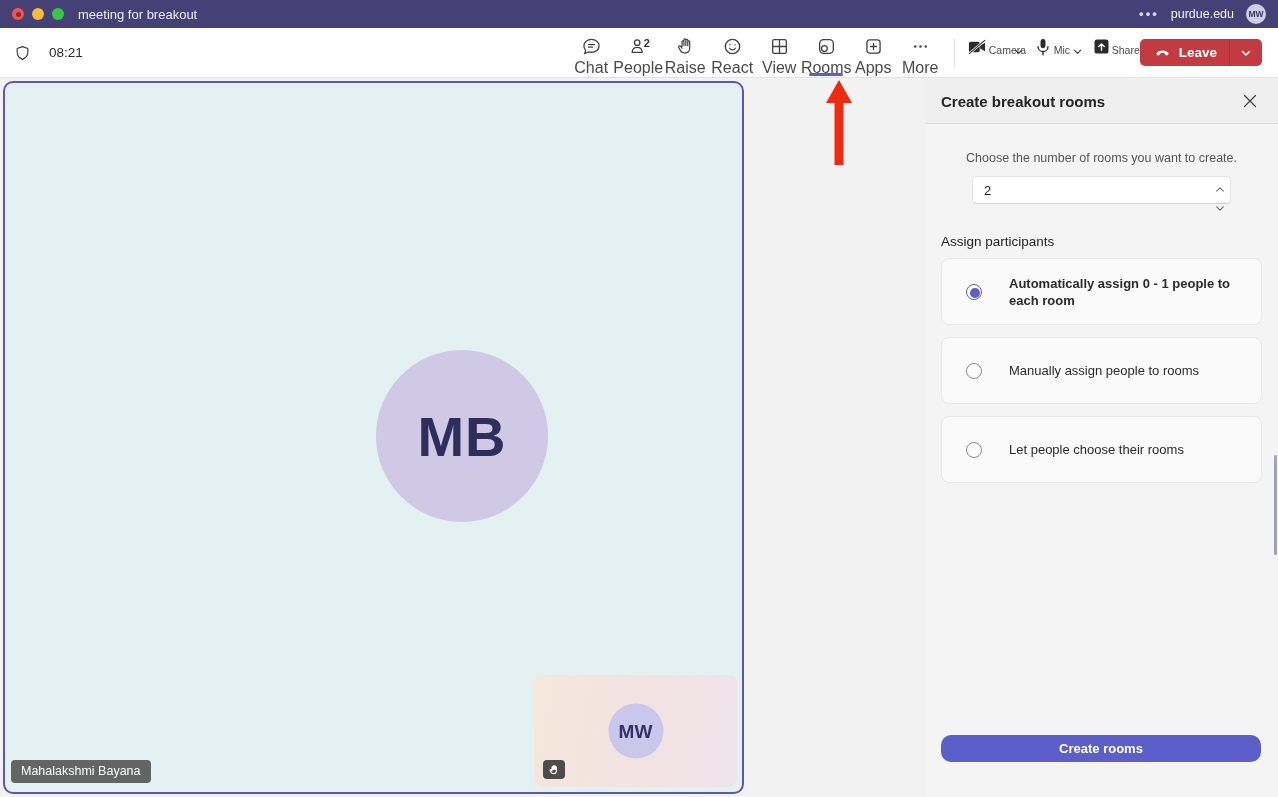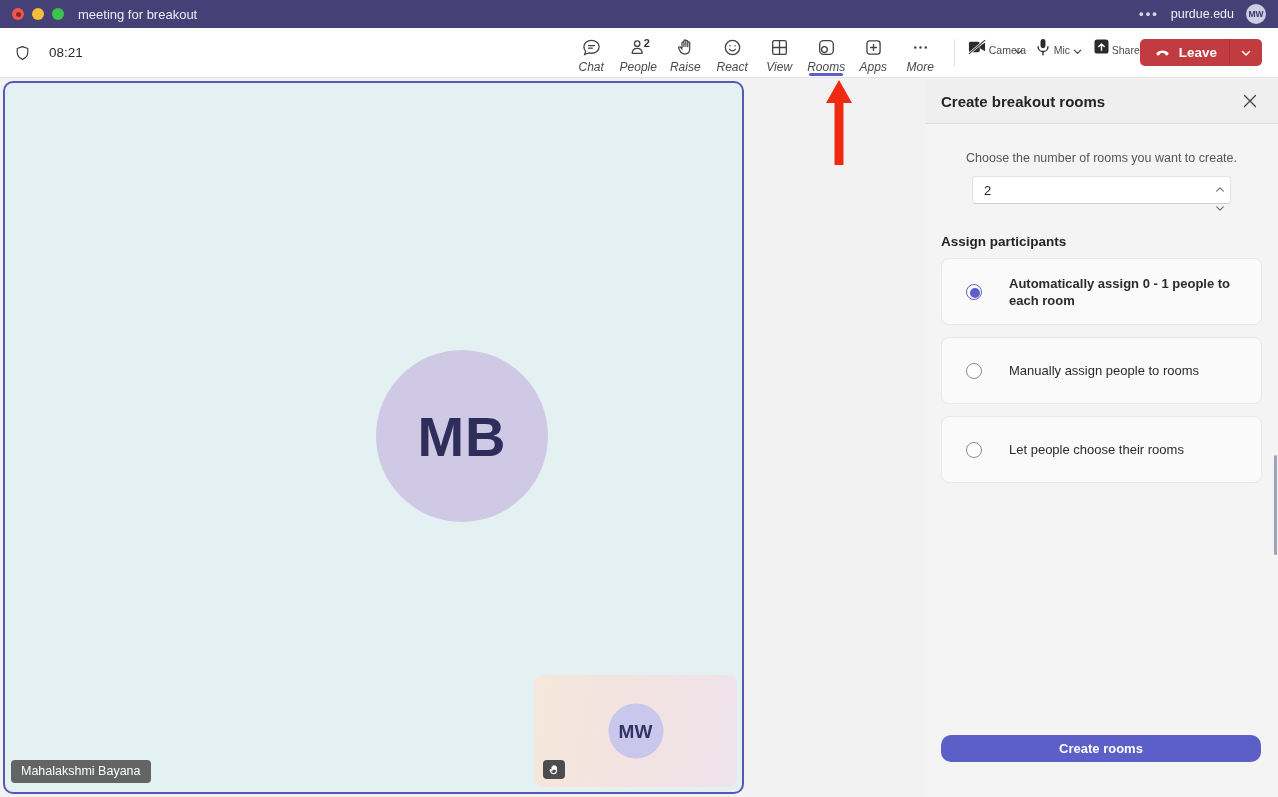--- a/index.html
+++ b/index.html
@@ -24,21 +24,21 @@
   .tb-avatar { width:20px; height:20px; border-radius:50%; background:#cfcce6; color:#3a3764;
     font-size:8.5px; font-weight:700; display:flex; align-items:center; justify-content:center; }
 
   
   .toolbar { position:absolute; top:28px; left:0; right:0; height:50px; background:#fff;
     border-bottom:1px solid #e3e3e3; display:flex; align-items:stretch; padding:0 16px 0 14px; }
   .timer { display:flex; align-items:center; gap:18px; font-size:13.5px; color:#2b2b2b; }
   .tb-item { position:relative; width:47px; display:flex; flex-direction:column; align-items:center;
     justify-content:flex-start; padding-top:8px; cursor:pointer; }
   .tb-item .ic { height:22px; display:flex; align-items:center; justify-content:center; }
-  .tb-item .lbl { font-size:12px; color:#4a4a4a; margin-top:2px; white-space:nowrap;font-style:italic; }
+  .tb-item .lbl { font-size:16px; color:#4a4a4a; margin-top:2px; white-space:nowrap; }
   .tb-item.first { margin-left:auto; }
   .tb-item.active::after { content:""; position:absolute; bottom:1px; left:50%; transform:translateX(-50%);
     width:34px; height:3px; border-radius:2px; background:#5b5fc7; }
   svg.oicon { stroke:#424242; }
   .badge2 { position:absolute; top:9px; left:29px; font-size:11px; font-weight:700; color:#333; }
   .tb-divider { width:1px; background:#e2e2e2; height:28px; align-self:center; margin:0 10px; }
   .dev-group { display:flex; align-items:flex-start; padding-top:8px; }
   .dev-col { display:flex; flex-direction:row; align-items:center; width:46px; }
   .dev-col .lbl { font-size:10.5px; color:#4a4a4a; margin-top:2px; }
   .dev-chev { margin:7px 8px 0 2px; cursor:pointer; }
@@ -76,21 +76,21 @@
   .panel-title { font-size:15px; font-weight:700; color:#242424; }
   .panel-close { margin-left:auto; width:24px; height:24px; display:flex; align-items:center;
     justify-content:center; cursor:pointer; }
   .panel-body { padding:0 16px; position:relative; height:calc(100% - 45px); }
   .instruction { text-align:center; font-size:12.5px; color:#565656; padding-top:27px; }
   .num-wrap { position:relative; width:259px; margin:11px auto 0; }
   .num-input { width:100%; height:28px; border:1px solid #e3e3e3; border-bottom-color:#cfcfcf;
     border-radius:4px; background:#fff; font-size:13px; color:#242424; padding:0 26px 0 11px;
     font-family:"Liberation Sans", sans-serif; outline:none; }
   .spinners { position:absolute; right:6px; top:3px; display:flex; flex-direction:column; gap:1px; cursor:pointer; }
-  .assign-heading { font-size:13.5px; font-weight:700; color:#242424; margin-top:30px; }
+  .assign-heading { font-size:13.5px; font-weight:400; color:#242424; margin-top:30px; }
   .opts { margin-top:9px; display:flex; flex-direction:column; gap:12px; }
   .opt-card { background:#fafafa; border:1px solid #e8e8e8; border-radius:8px; min-height:67px;
     display:flex; align-items:center; padding:10px 16px 10px 24px; cursor:pointer; }
   .radio { width:16px; height:16px; border-radius:50%; border:1.5px solid #8a8a8a; flex:0 0 auto;
     position:relative; background:#fff; }
   .opt-card.selected .radio { border-color:#5b5fc7; }
   .opt-card.selected .radio::after { content:""; position:absolute; left:3px; top:3px; width:10px;
     height:10px; border-radius:50%; background:#5b5fc7; }
   .opt-label { margin-left:27px; font-size:13px; color:#2b2b2b; line-height:17px; max-width:250px; }
   .opt-card.selected .opt-label { font-weight:700; }

